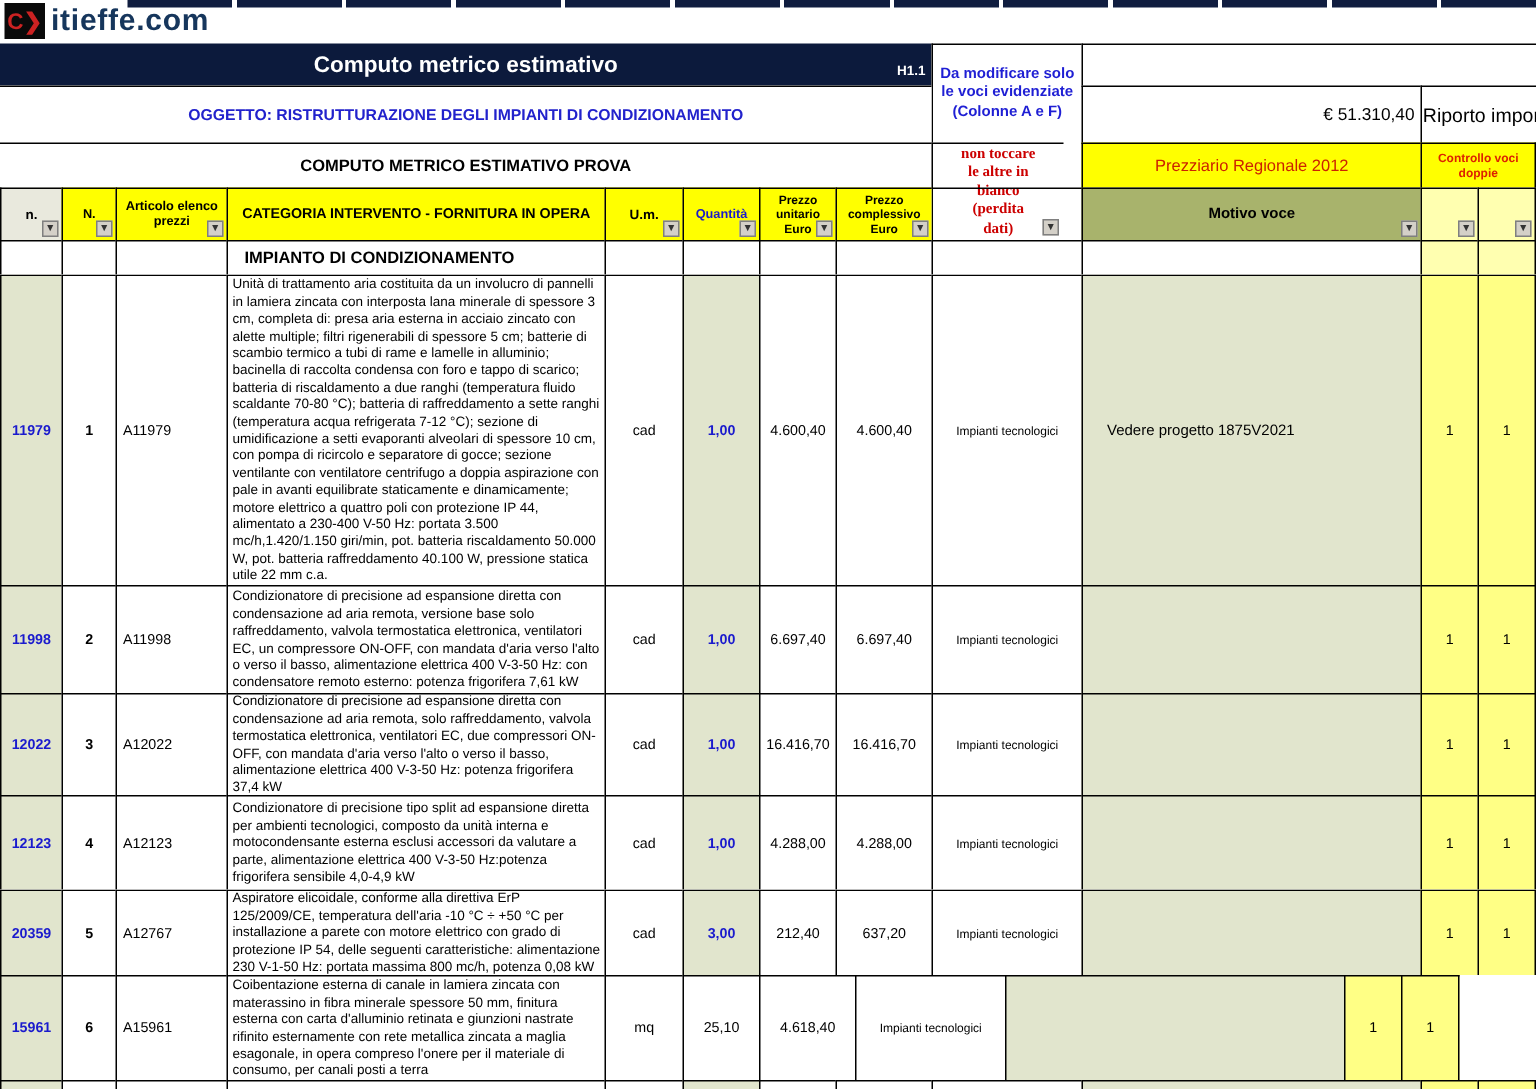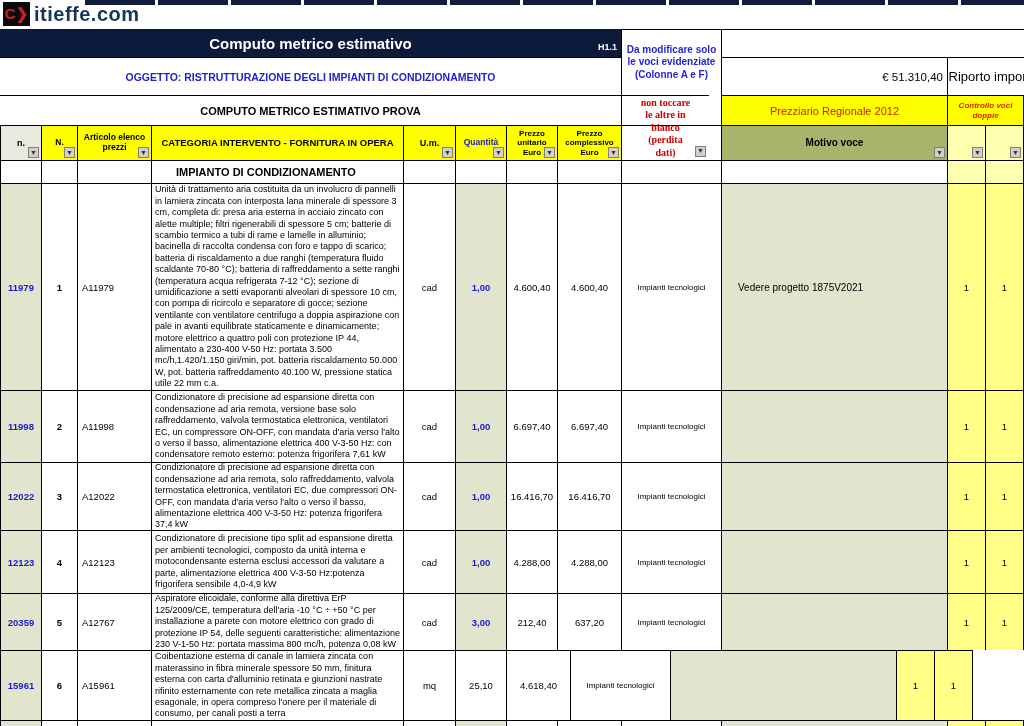--- a/index.html
+++ b/index.html
@@ -32,21 +32,21 @@
     display:flex; align-items:center; justify-content:center; text-align:center; }
 
   .prova-row { position:absolute; left:0; top:95px; width:1024px; height:30px; display:flex; }
   .prova { width:621px; border-top:1px solid #000; font-weight:bold; font-size:11px;
     display:flex; align-items:center; justify-content:center; background:#fff; }
   .spacer100 { width:100px; }
   .prezziario { width:226px; border-left:1px solid #000; border-top:1px solid #000; background:#ffff00;
     color:#cc2200; font-size:11px; display:flex; align-items:center; justify-content:center; }
   .controllo { width:77px; border-left:1px solid #000; border-top:1px solid #000; border-right:1px solid #000;
     background:#ffff00; color:#dd2200; font-weight:bold; font-size:8px; line-height:1.2;
-    display:flex; align-items:center; justify-content:center; text-align:center; padding:1px 4px;font-style:italic; }
+    display:flex; align-items:center; justify-content:center; text-align:center; padding:1px 4px; }
 
   .nontoc { left:621px; top:95px; width:88px; height:65px; color:#cc0000; font-weight:bold; font-size:10px;
     display:flex; align-items:center; justify-content:center; text-align:center; line-height:1.25; padding:18px; position:absolute;font-family:Liberation Serif, serif; }
 
   
   .thead { position:absolute; left:0; top:125px; width:1024px; height:35px; display:flex; }
   .hcell { position:relative; border-left:1px solid #000; border-top:1px solid #000; background:#ffff00;
     display:flex; align-items:center; justify-content:center; text-align:center; font-weight:bold;
     font-size:8.5px; line-height:1.15; flex-shrink:0; padding:1px 2px; }
   .hcell.first { border-left:1px solid #000; }
@@ -78,21 +78,21 @@
   .c-blue { color:#1a1acd; font-weight:bold; }
   .c-bold { font-weight:bold; }
   .c-left { justify-content:flex-start; text-align:left; padding-left:4px; }
   .c-descr { font-size:9px; line-height:11.4px; text-align:left; justify-content:flex-start;
     padding:1px 3px; align-items:center; }
   .c-descr .inner { width:100%; }
   .c-cat { font-size:8px; }
   .c-mot { justify-content:flex-start; text-align:left; padding-left:16px; font-size:10px; }
 
   .section-row { height:23px; }
-  .section-title { font-weight:bold; font-size:11px; justify-content:flex-start; padding-left:24px; }
+  .section-title { font-weight:bold; font-size:11px; justify-content:flex-start; padding-left:11px; }
   .partial-row { height:6px; }
 </style>
 </head>
 <body>
 
 <div class="page">
 
   <div class="top-strip"></div>
   <div class="logo-box">
     <span>C❯</span>

